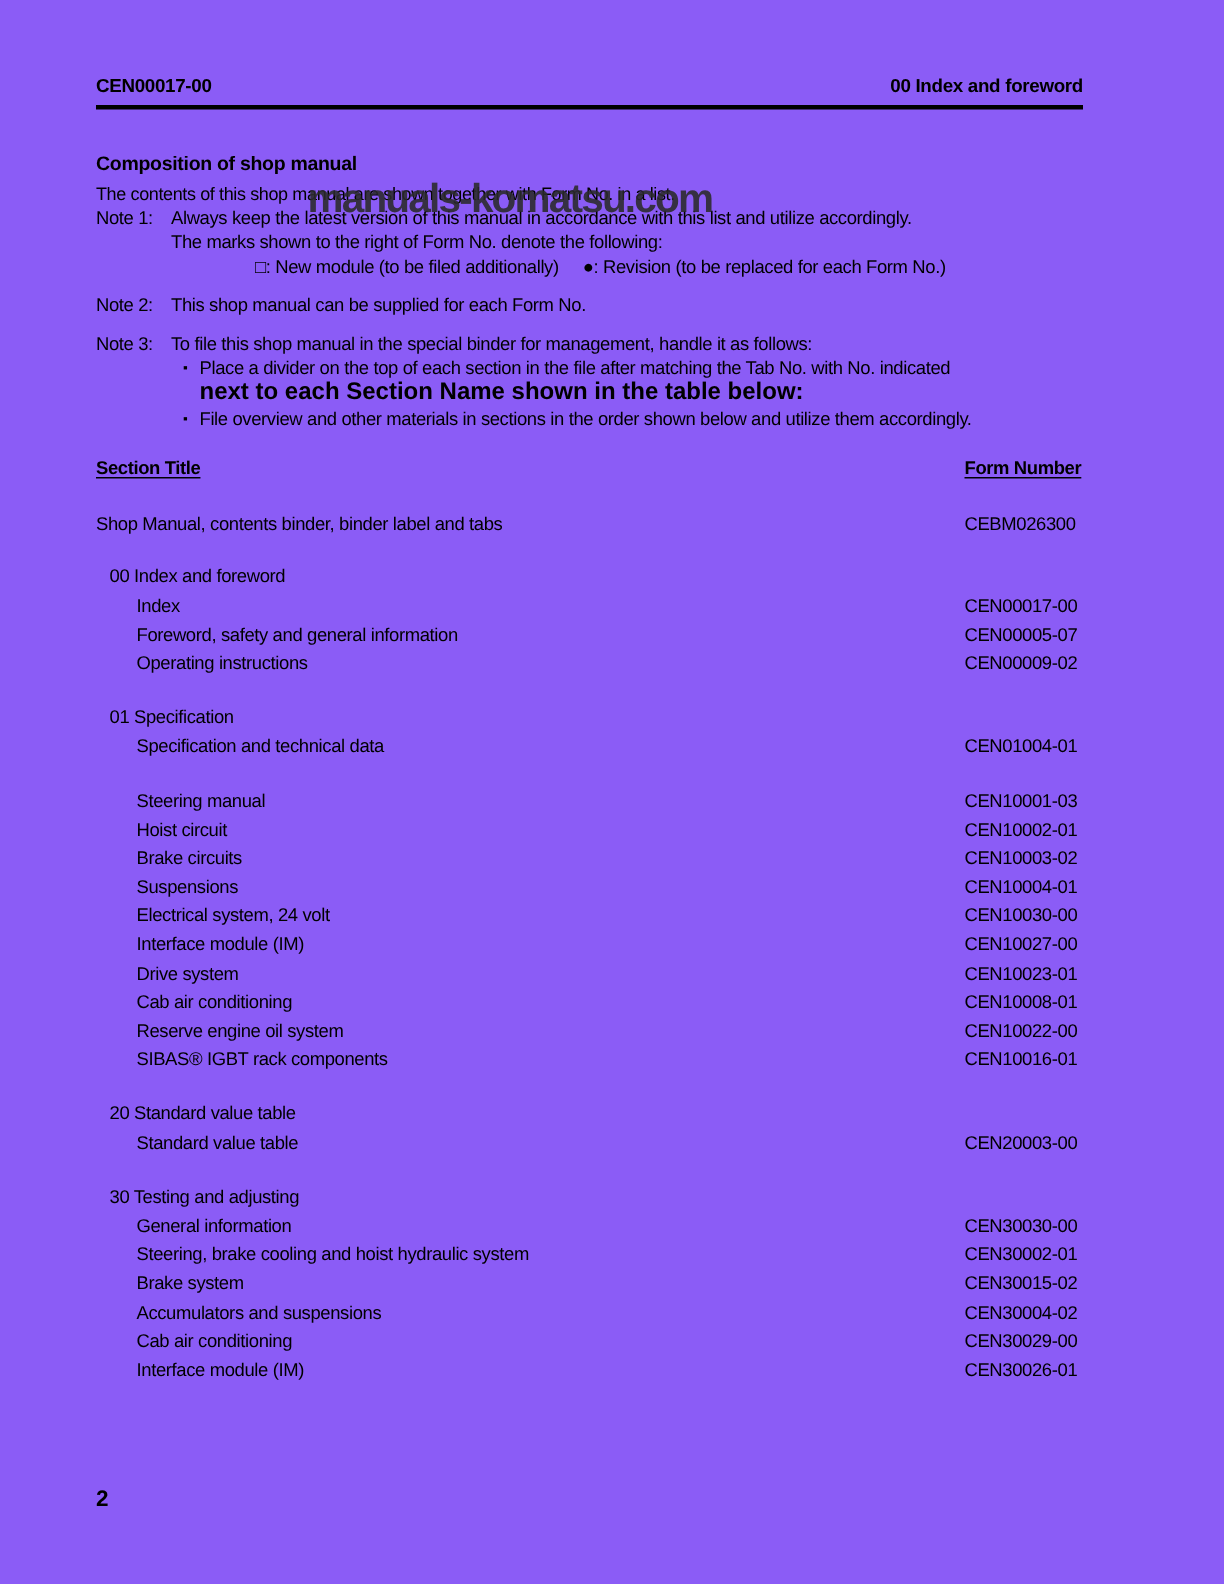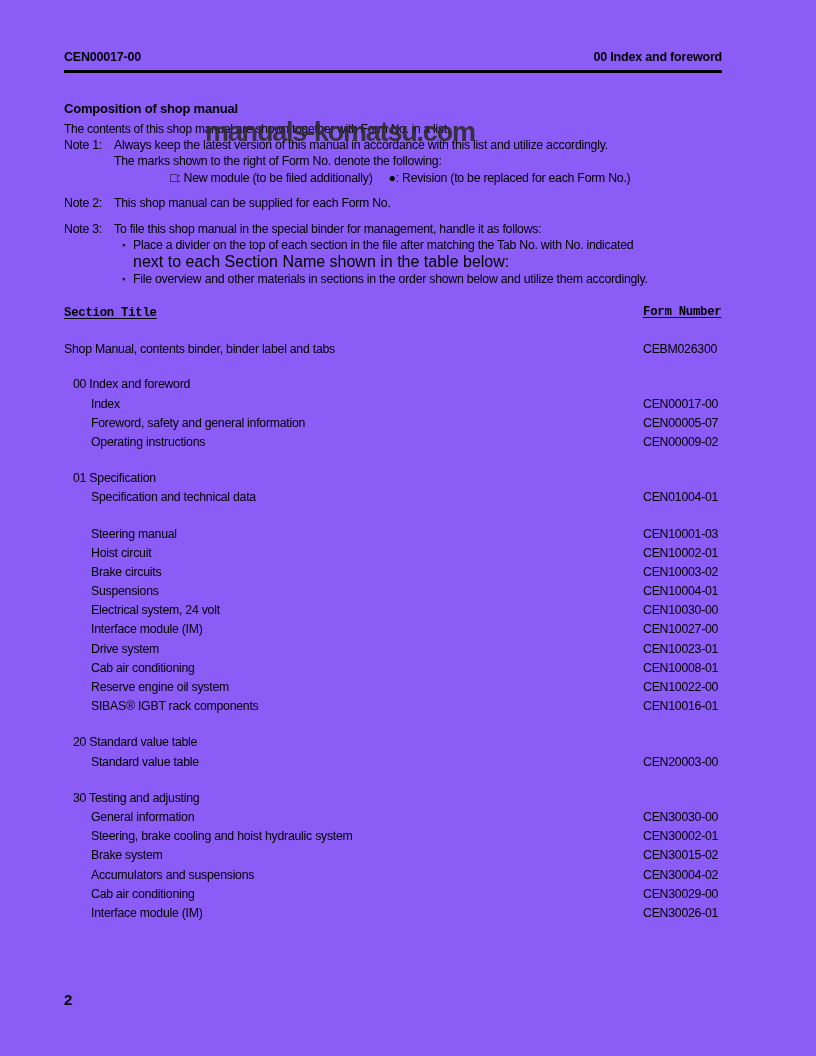--- a/index.html
+++ b/index.html
@@ -136,21 +136,20 @@
     position: absolute;
     left: 531px;
     top: 0;
     padding-left: 48px;
   }
   .thead .title,
   .thead .formno {
     font-weight: bold;
     text-decoration: underline;
     text-underline-offset: 2px;
-    font-family: Liberation Mono, monospace;
   }
   .spacer-lg { height: 18px; }
   .spacer-md { height: 16px; }
   .spacer-sm { height: 17px; }
   .indent-0 { padding-left: 0px; }
   .indent-1 { padding-left: 9px; }
   .indent-2 { padding-left: 27px; }
 
   
   .page-number {
@@ -198,21 +197,21 @@
     <div class="note-gap"></div>
 
     <div class="note-row">
       <div class="note-label">Note 3:</div>
       <div class="note-body">To file this shop manual in the special binder for management, handle it as follows:</div>
     </div>
     <div class="bullet-row">
       <div class="bullet-mark">▪</div>
       <div class="bullet-text">Place a divider on the top of each section in the file after matching the Tab No. with No. indicated</div>
     </div>
-    <div class="sub-indent" style="margin-left:69px;">next to each Section Name shown in the table below:</div>
+    <div class="sub-indent" style="margin-left:69px;font-weight:bold;">next to each Section Name shown in the table below:</div>
     <div class="bullet-row">
       <div class="bullet-mark">▪</div>
       <div class="bullet-text">File overview and other materials in sections in the order shown below and utilize them accordingly.</div>
     </div>
   </div>
 
   <div class="watermark">manuals-komatsu.com</div>
 
   <div class="table">
 

